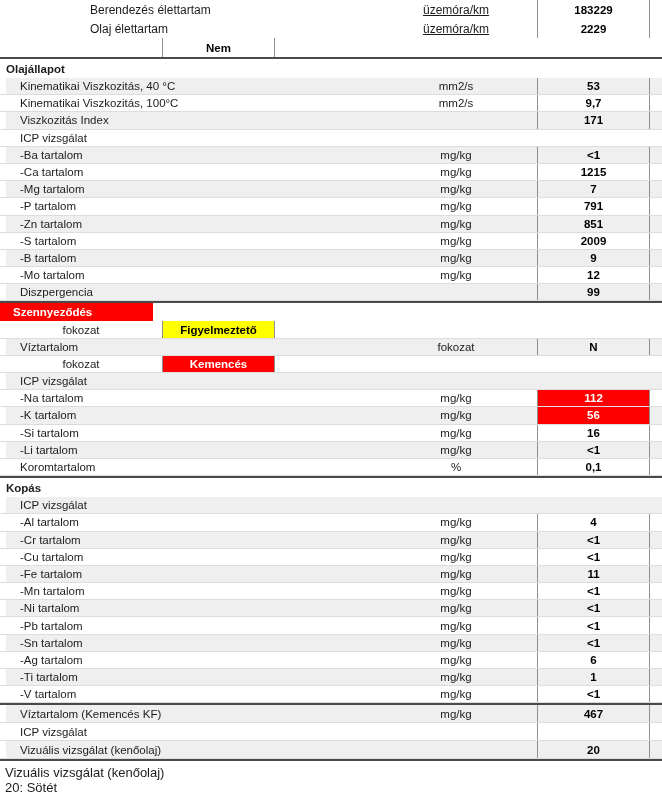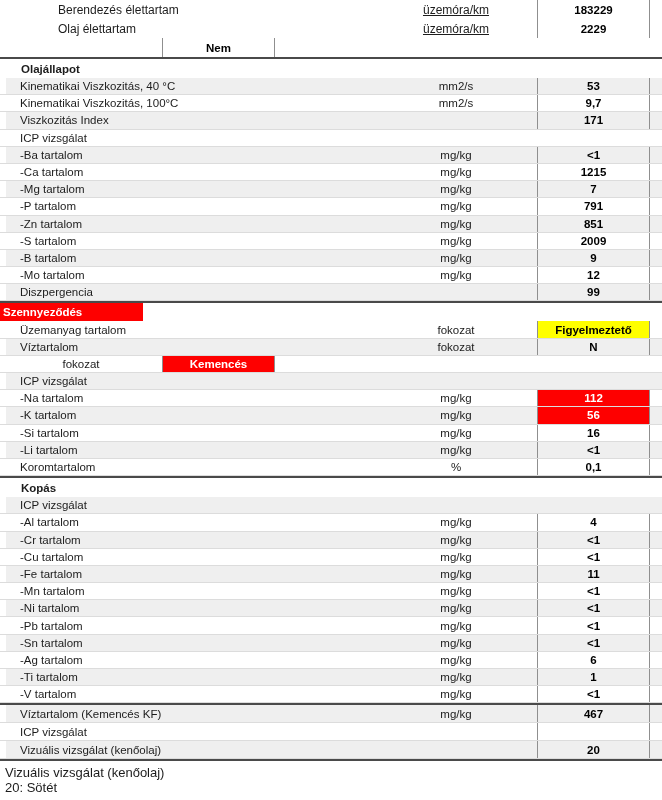--- a/index.html
+++ b/index.html
@@ -15,43 +15,43 @@
     box-sizing:border-box;border-bottom:1px solid #dcdcdc;
     background:#ffffff;
   }
   .row.top{height:19px;border-bottom:none;}
   .row.tall{height:18px;}
   .row.shaded{background:linear-gradient(90deg,#ffffff 6px,var(--stripe,#efefef) 6px);}
   .c-label{
     flex:0 0 375px;box-sizing:border-box;padding-left:20px;
     white-space:nowrap;display:flex;align-items:center;
   }
-  .row.top .c-label{padding-left:58px;font-size:12px;}
+  .row.top .c-label{padding-left:90px;font-size:12px;}
   .c-unit{
     flex:0 0 162px;display:flex;align-items:center;justify-content:center;
   }
   .row.top .c-unit{font-size:12px;text-decoration:underline;}
   .c-value{
     flex:0 0 113px;box-sizing:border-box;
     display:flex;align-items:center;justify-content:center;
     font-weight:bold;color:#000;
     border-left:1px solid var(--vline,#8f8f8f);
     border-right:1px solid var(--vline,#8f8f8f);
   }
   .row.nolines .c-value{border-left-color:transparent;border-right-color:transparent;}
   .c-value.warn{background:var(--warn,#ffff00);color:#000;}
   .c-value.alert{background:var(--alert,#fe0000);color:#ffffff;}
   .c-tail{flex:1;}
   
   .rule{height:2px;background:var(--rule,#4a4a4a);}
   .sec{display:flex;align-items:stretch;height:19px;font-weight:bold;background:#fff;}
-  .sec .t{display:flex;align-items:center;padding-left:21px;}
+  .sec .t{display:flex;align-items:center;padding-left:6px;}
   .sec.red{height:18px;}
   .sec.red .t{
-    width:140px;padding-left:3px;
+    width:140px;padding-left:13px;
     background:var(--alert,#fe0000);color:#ffffff;
   }
   
   .footer{padding:4px 0 0 5px;font-size:13px;line-height:15px;color:#1c1c1c;}
 </style>
 </head>
 <body>
 
 <div class="page">
   <div id="report-table">
@@ -166,21 +166,20 @@
     <div class="c-label">Diszpergencia</div>
     <div class="c-unit"></div>
     <div class="c-value">99</div>
     <div class="c-tail"></div>
   </div>
 <div class="rule"></div>
       <div class="sec red">
         <span class="t">Szennyeződés</span>
       </div>
   <div class="row">
-    <div class="c-label">Üzemanyag tartalom</div>
     <div class="c-unit">fokozat</div>
     <div class="c-value warn">Figyelmeztető</div>
     <div class="c-tail"></div>
   </div>
 
   <div class="row shaded">
     <div class="c-label">Víztartalom</div>
     <div class="c-unit">fokozat</div>
     <div class="c-value">N</div>
     <div class="c-tail"></div>

